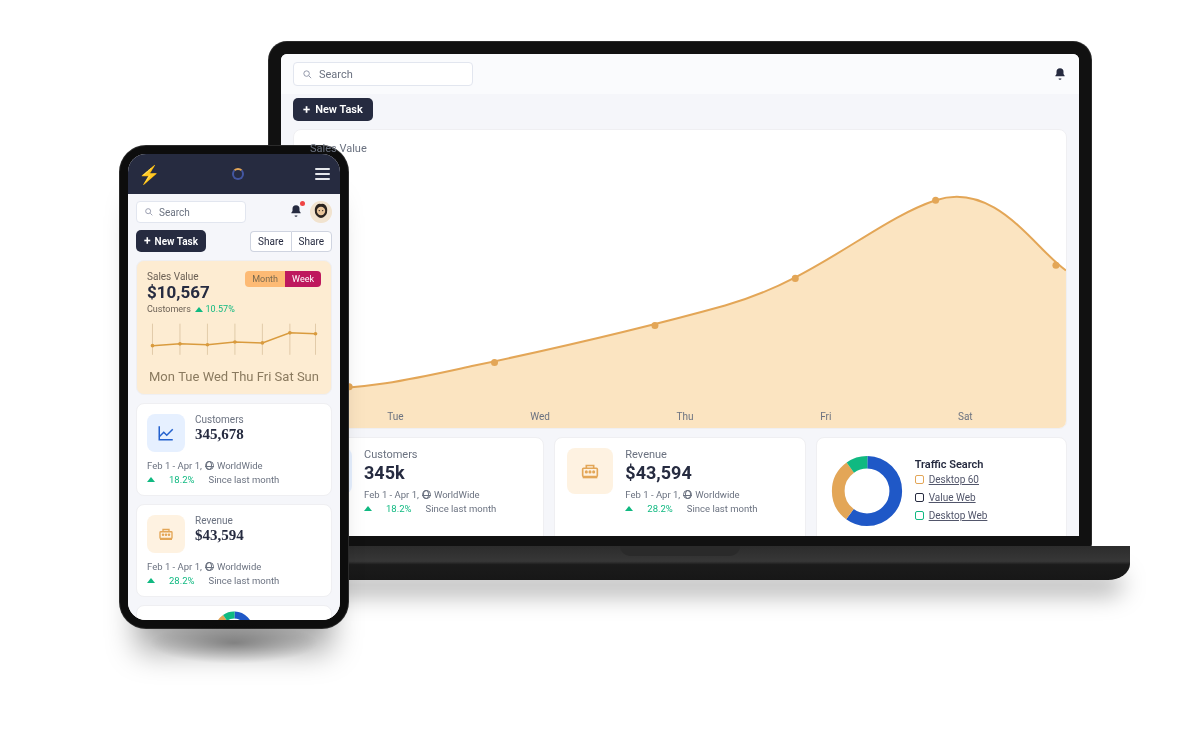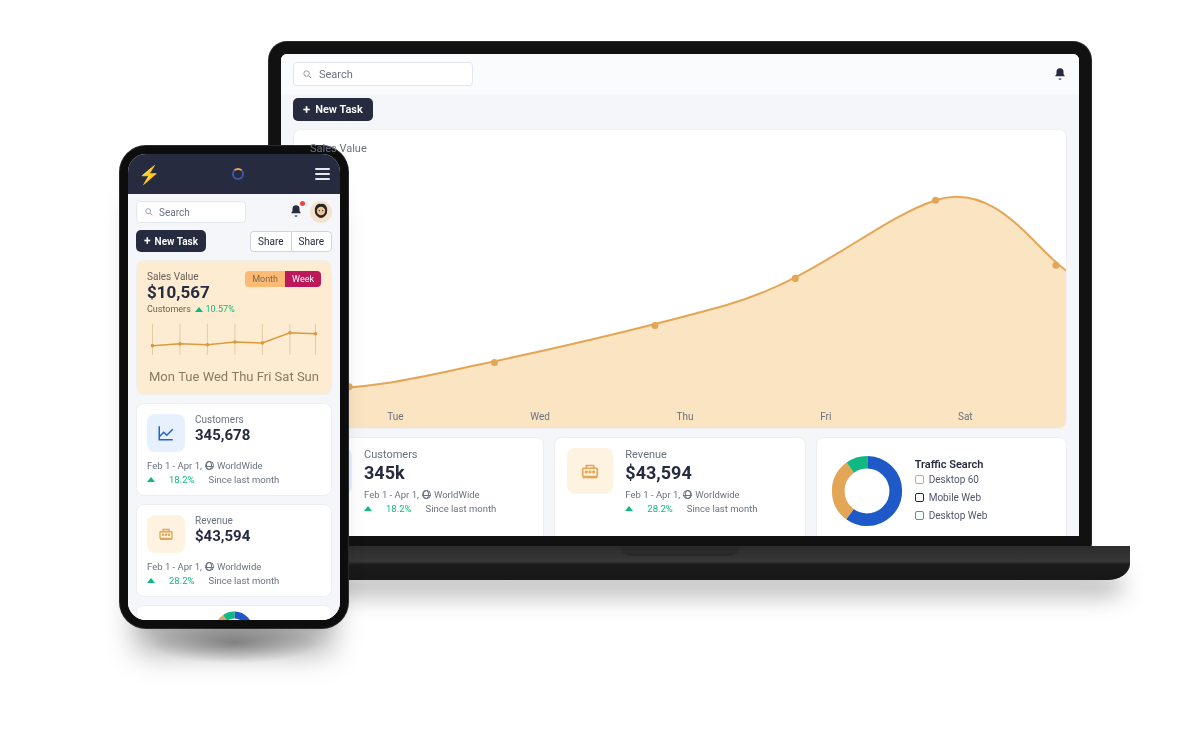--- a/index.html
+++ b/index.html
@@ -32,21 +32,21 @@
   .card-body { flex: 1; }
   .card-label { font-size: 11px; color: #6b7280; }
   .card-value { font-size: 18px; font-weight: 700; color: #262b40; margin-top: 1px; }
   .card-sub { font-size: 9.5px; color: #6b7280; margin-top: 6px; display: flex; align-items: center; gap: 3px; }
   .card-trend { font-size: 9.5px; color: #10b981; margin-top: 3px; display: flex; align-items: center; gap: 14px; }
   .card-trend .muted { color: #6b7280; }
 
   .traffic-card { display: flex; align-items: center; gap: 10px; }
   .donut { flex-shrink: 0; }
   .traffic-list { font-size: 10px; color: #52566b; line-height: 1.8; }
-  .traffic-list .row { display: flex; align-items: center; gap: 5px; }
+  .traffic-list .row { display: flex; align-items: center; gap: 5px; text-decoration: underline; }
   .sq { width: 9px; height: 9px; border: 1.5px solid; border-radius: 2px; display: inline-block; }
 
   
   .phone { position: absolute; left: 120px; top: 146px; width: 228px; height: 482px; }
   .phone-body { width: 100%; height: 100%; background: #0d0d0d; border-radius: 26px; padding: 8px; box-shadow: 0 0 0 1px #2b2b2b, 0 40px 30px -16px rgba(0,0,0,.35); position: relative; }
   .phone-screen { width: 100%; height: 100%; background: #fff; border-radius: 18px; overflow: hidden; display: flex; flex-direction: column; }
   .phone-shadow { position: absolute; bottom: -36px; left: 50%; transform: translateX(-50%); width: 170px; height: 42px; background: radial-gradient(ellipse, rgba(0,0,0,.32), rgba(0,0,0,0) 70%); }
 
   .ph-header { height: 40px; background: #262b40; display: flex; align-items: center; justify-content: space-between; padding: 0 10px; flex-shrink: 0; }
   .bolt { color: #f0bc6f; font-size: 18px; }
@@ -78,21 +78,21 @@
   .ph-toggle { position: absolute; top: 10px; right: 10px; display: flex; font-size: 9px; border-radius: 4px; overflow: hidden; }
   .ph-toggle span { padding: 3px 7px; }
   .ph-toggle .inactive { background: #fdba74; color: #7a6a4f; }
   .ph-toggle .active { background: #be185d; color: #fff; }
   .ph-mini { margin-top: 8px; }
   .ph-minilabels { display: flex; justify-content: space-between; font-size: 13px; color: #8a7a5f; margin-top: 3px; padding: 0 2px; }
 
   .ph-stat { display: flex; gap: 10px; }
   .ph-stat .iconbox { width: 38px; height: 38px; }
   .ph-stat .card-label { font-size: 10px; }
-  .ph-stat .card-value { font-size: 15px; }
+  .ph-stat .card-value { font-size: 15px; font-family: Liberation Serif, serif; }
 
   .globe { width: 9px; height: 9px; border: 1px solid currentColor; border-radius: 50%; position: relative; display: inline-block; }
   .globe::before { content: ''; position: absolute; left: 50%; top: -1px; bottom: -1px; width: 4px; border: 1px solid currentColor; border-radius: 50%; transform: translateX(-50%); }
   .globe::after { content: ''; position: absolute; top: 50%; left: -1px; right: -1px; height: 0; border-top: 1px solid currentColor; }
 
   .caret-up { display: inline-block; width: 0; height: 0; border-left: 4px solid transparent; border-right: 4px solid transparent; border-bottom: 5px solid currentColor; }
 </style>
 </head>
 <body>
 
@@ -199,21 +199,21 @@
           </svg>
           <div style="flex:1">
             <div class="card-label" style="font-size:11px;font-weight:600;color:#262b40">Traffic Search</div>
             <div class="traffic-list">
               <div class="row">
                   <span class="sq" style="border-color:#e3a657"></span>
                   <span>Desktop 60</span>
                 </div>
               <div class="row">
                   <span class="sq" style="border-color:#262b40"></span>
-                  <span>Mobile Web</span>
+                  <span>Value Web</span>
                 </div>
               <div class="row">
                   <span class="sq" style="border-color:#10b981"></span>
                   <span>Desktop Web</span>
                 </div>
             </div>
           </div>
         </div>
       </div>
     </div>

